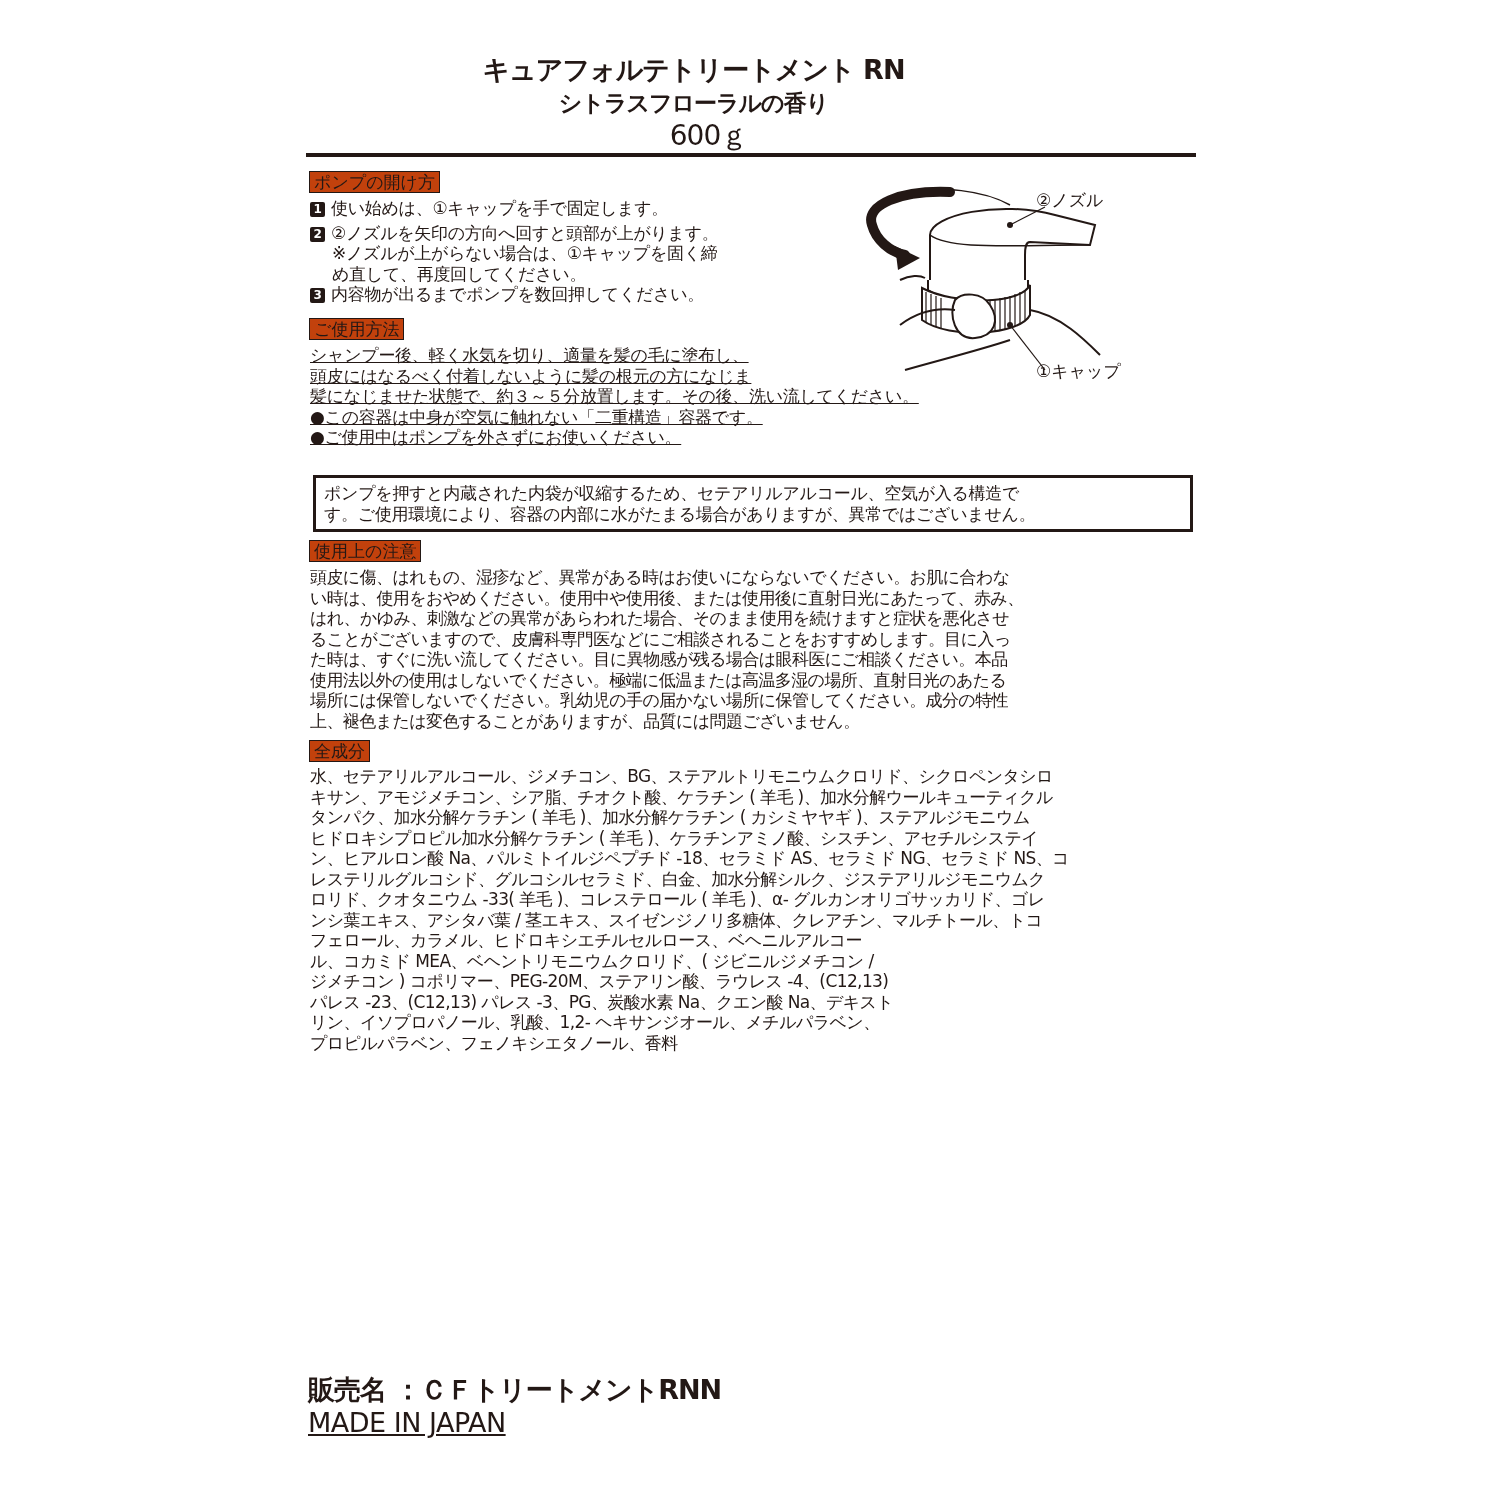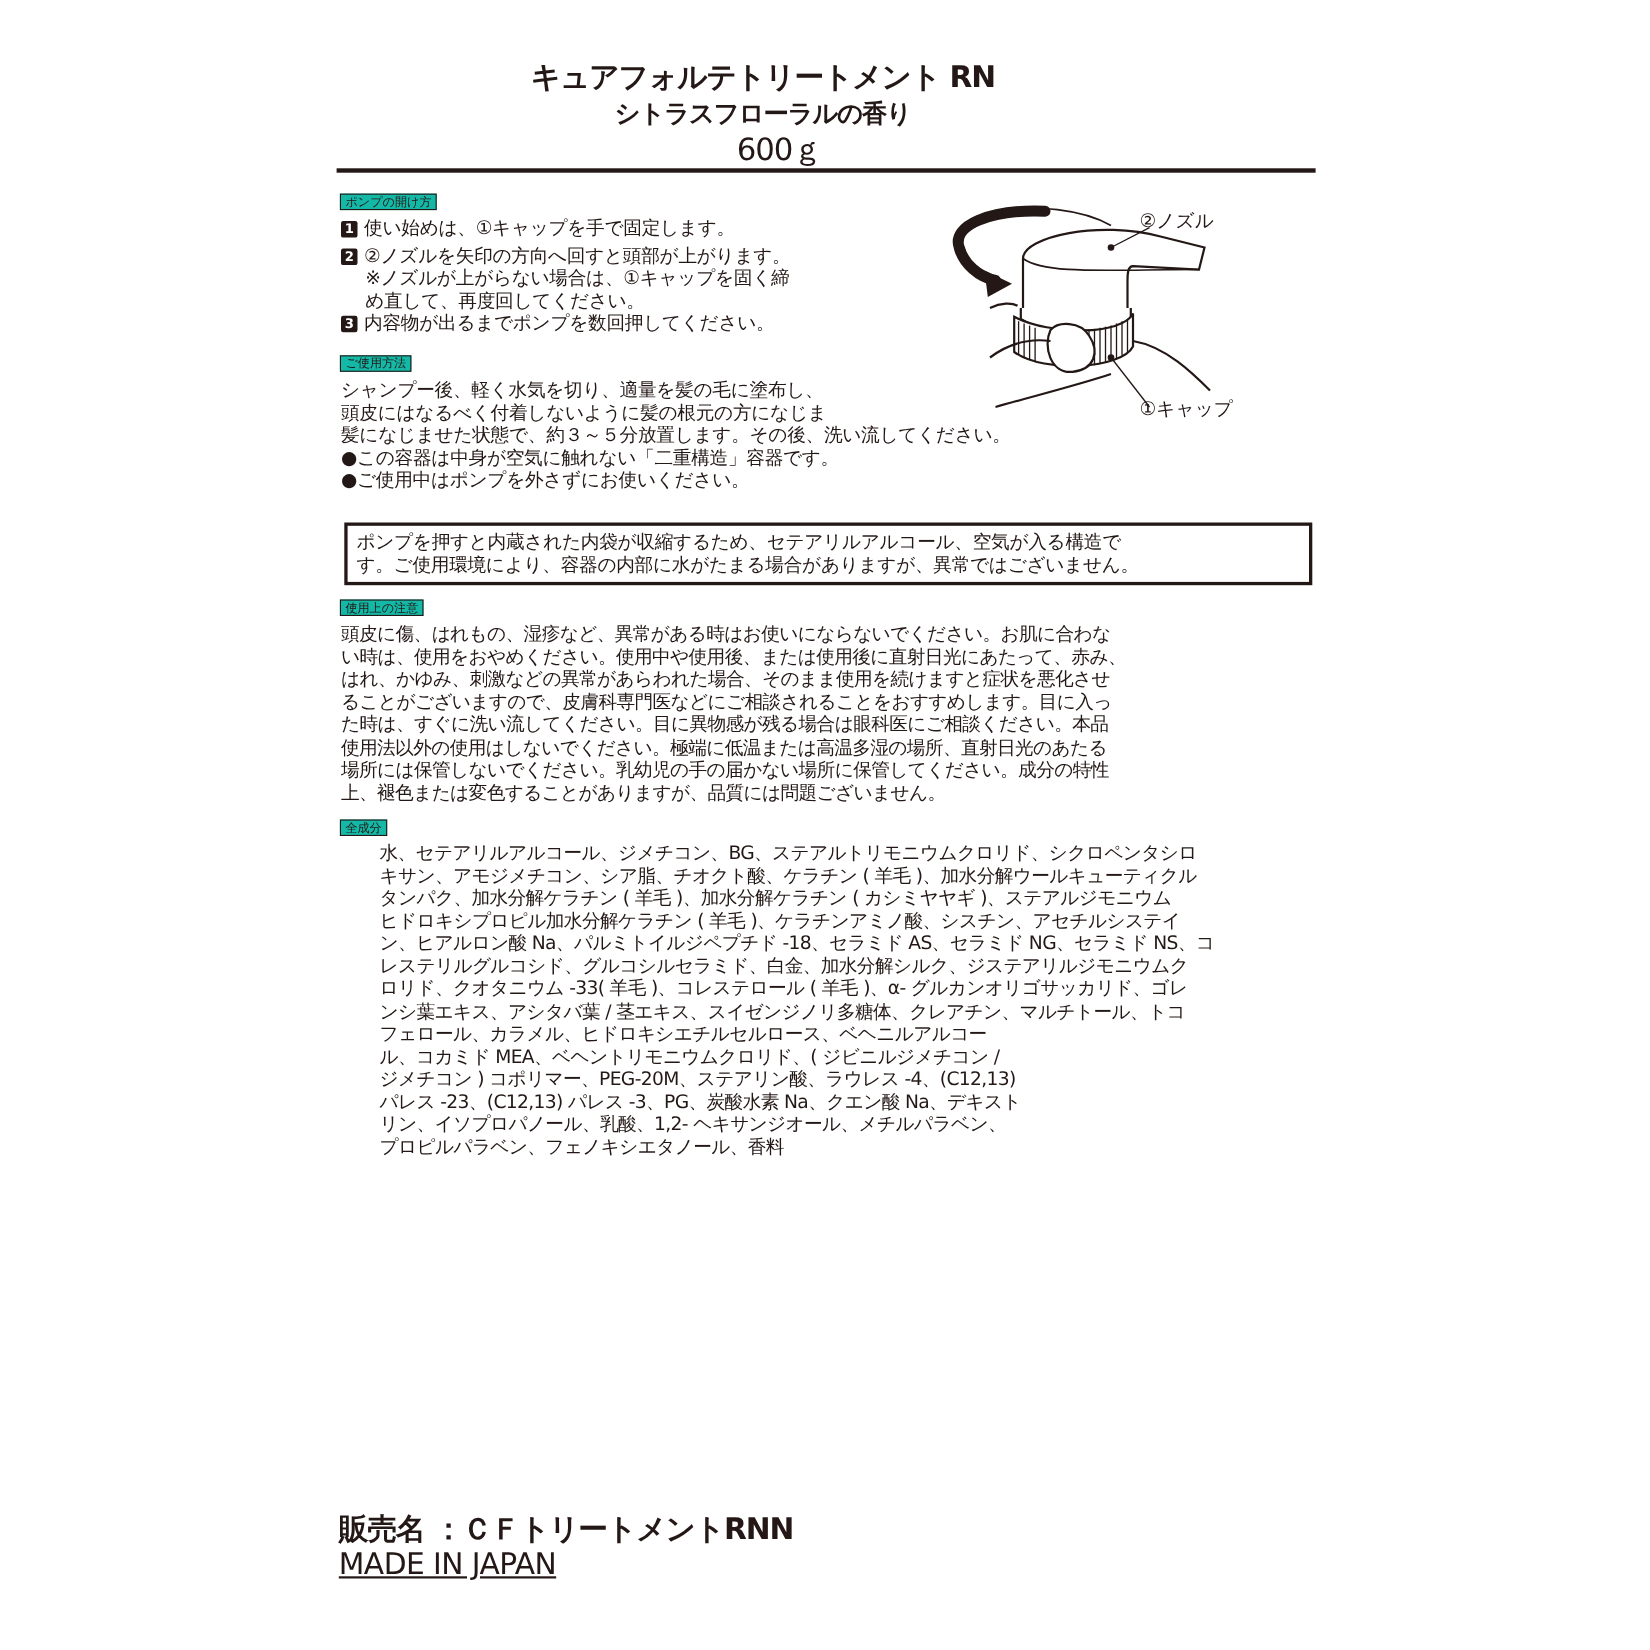--- a/index.html
+++ b/index.html
@@ -8,22 +8,22 @@
       color: #231815;
       font-family: "DejaVu Sans", "Liberation Sans", sans-serif;
     }
     .abs { position: absolute; }
     .title { left: 0; width: 1387px; text-align: center; font-weight: bold; white-space: nowrap; }
     #t1 { top: 52px; font-size: 27px; letter-spacing: -1px; }
     #t2 { top: 88px; font-size: 23px; letter-spacing: -1px; }
     #t3 { top: 117px; font-size: 28px; font-weight: normal; letter-spacing: -1px; padding-left: 15px; }
     .divider { left: 306px; top: 153px; width: 890px; height: 4px; background: #231815; }
     .label-box {
-      border: 1.5px solid #231815; padding: 0 4px; font-size: 11px; line-height: 20px;
-      white-space: nowrap; background: #14b8a6;
+      border: 1.5px solid #231815; padding: 0 4px; font-size: 17px; line-height: 20px;
+      white-space: nowrap; background: #c2410c;
     }
     .line { font-size: 17px; line-height: 20.5px; white-space: nowrap; letter-spacing: -0.3px; }
     .num {
       display: inline-block; width: 15px; height: 15px; background: #231815; color: #fff;
       font-size: 12px; line-height: 15px; text-align: center; font-weight: bold; margin-right: 6px;
       vertical-align: 1px; border-radius: 2px;
     }
     .indent { padding-left: 22px; }
     .notice-box {
       left: 313px; top: 475px; width: 874px; height: 51px; border: 3px solid #231815;
@@ -100,21 +100,21 @@
     <circle cx="150" cy="145" r="3" fill="#231815"></circle>
     <line x1="150" y1="145" x2="185" y2="190" stroke="#231815" stroke-width="1.2"></line>
   </svg>
 </div>
 <div class="abs callout" style="left:1036px; top:189px;">②ノズル</div>
 <div class="abs callout" style="left:1036px; top:360px;">①キャップ</div>
 
 <div class="abs" style="left:309px; top:319px;">
   <span class="label-box">ご使用方法</span>
 </div>
-<div class="abs" style="left:310px; top:345px;">
+<div class="abs" style="left:310px; top:345px;text-decoration:underline;">
   <div class="line">シャンプー後、軽く水気を切り、適量を髪の毛に塗布し、</div>
   <div class="line">頭皮にはなるべく付着しないように髪の根元の方になじま</div>
   <div class="line">髪になじませた状態で、約３～５分放置します。その後、洗い流してください。</div>
   <div class="line">●この容器は中身が空気に触れない「二重構造」容器です。</div>
   <div class="line">●ご使用中はポンプを外さずにお使いください。</div>
 </div>
 
 <div class="abs notice-box">
   <div class="line" style="margin-top:5px">ポンプを押すと内蔵された内袋が収縮するため、セテアリルアルコール、空気が入る構造で</div>
   <div class="line">す。ご使用環境により、容器の内部に水がたまる場合がありますが、異常ではございません。</div>
@@ -130,21 +130,21 @@
   <div class="line">ることがございますので、皮膚科専門医などにご相談されることをおすすめします。目に入っ</div>
   <div class="line">た時は、すぐに洗い流してください。目に異物感が残る場合は眼科医にご相談ください。本品</div>
   <div class="line">使用法以外の使用はしないでください。極端に低温または高温多湿の場所、直射日光のあたる</div>
   <div class="line">場所には保管しないでください。乳幼児の手の届かない場所に保管してください。成分の特性</div>
   <div class="line">上、褪色または変色することがありますが、品質には問題ございません。</div>
 </div>
 
 <div class="abs" style="left:309px; top:741px;">
   <span class="label-box">全成分</span>
 </div>
-<div class="abs block" style="left:310px; top:766px;margin-left:35px;">
+<div class="abs block" style="left:310px; top:766px;">
   <div class="line">水、セテアリルアルコール、ジメチコン、BG、ステアルトリモニウムクロリド、シクロペンタシロ</div>
   <div class="line">キサン、アモジメチコン、シア脂、チオクト酸、ケラチン ( 羊毛 )、加水分解ウールキューティクル</div>
   <div class="line">タンパク、加水分解ケラチン ( 羊毛 )、加水分解ケラチン ( カシミヤヤギ )、ステアルジモニウム</div>
   <div class="line">ヒドロキシプロピル加水分解ケラチン ( 羊毛 )、ケラチンアミノ酸、シスチン、アセチルシステイ</div>
   <div class="line">ン、ヒアルロン酸 Na、パルミトイルジペプチド -18、セラミド AS、セラミド NG、セラミド NS、コ</div>
   <div class="line">レステリルグルコシド、グルコシルセラミド、白金、加水分解シルク、ジステアリルジモニウムク</div>
   <div class="line">ロリド、クオタニウム -33( 羊毛 )、コレステロール ( 羊毛 )、α- グルカンオリゴサッカリド、ゴレ</div>
   <div class="line">ンシ葉エキス、アシタバ葉 / 茎エキス、スイゼンジノリ多糖体、クレアチン、マルチトール、トコ</div>
   <div class="line">フェロール、カラメル、ヒドロキシエチルセルロース、ベヘニルアルコー</div>
   <div class="line">ル、コカミド MEA、ベヘントリモニウムクロリド、( ジビニルジメチコン /</div>

